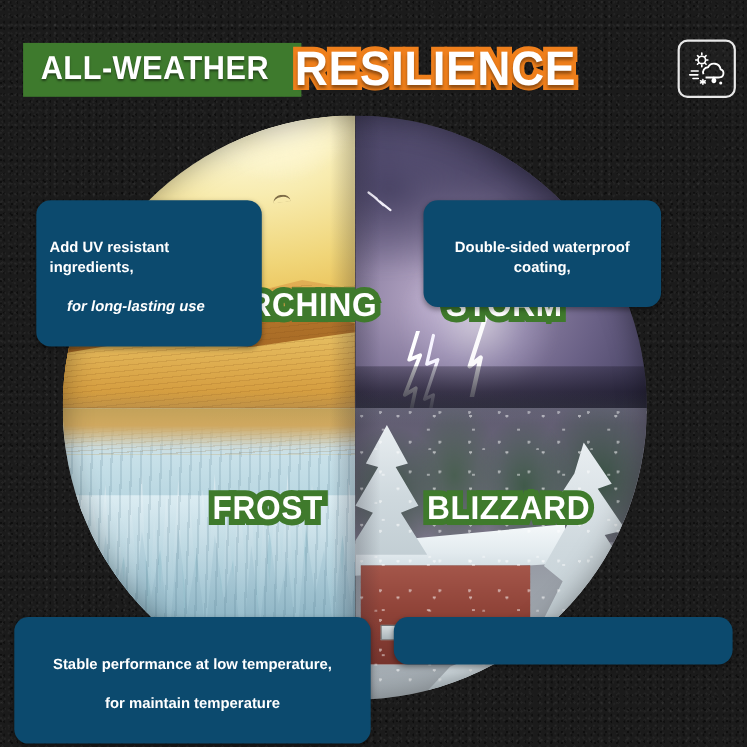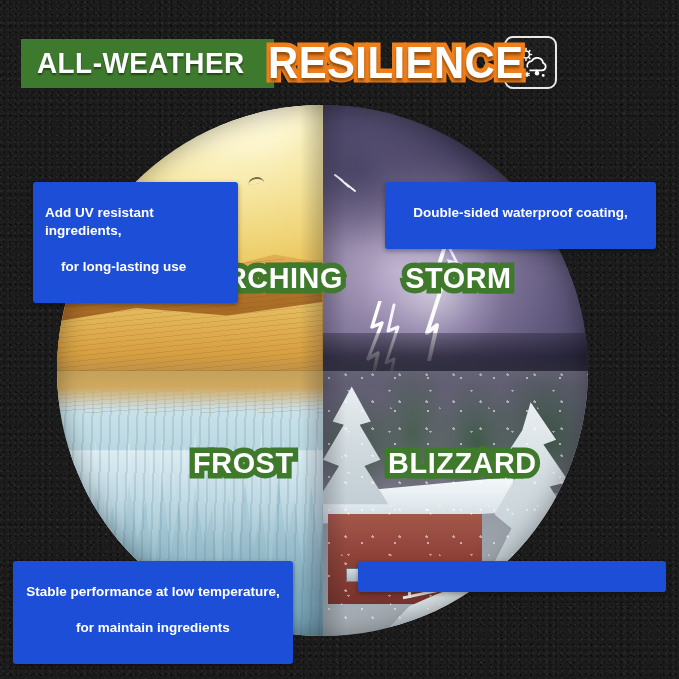--- a/index.html
+++ b/index.html
@@ -20,21 +20,21 @@
       radial-gradient(circle at 76% 19%, rgba(255,255,255,.035) 0 1px, transparent 1px),
       radial-gradient(circle at 29% 83%, rgba(255,255,255,.04) 0 1px, transparent 1px),
       radial-gradient(circle at 89% 71%, rgba(255,255,255,.03) 0 1px, transparent 1px),
       radial-gradient(circle at 61% 37%, rgba(0,0,0,.5) 0 1px, transparent 1px),
       radial-gradient(circle at 7% 54%, rgba(0,0,0,.45) 0 1px, transparent 1px);
     background-size:7px 7px, 9px 9px, 11px 11px, 8px 8px, 13px 13px, 6px 6px, 10px 10px;
   }
 
   
   #header{
-    position:absolute; left:21px; top:34px; width:536px; height:58px;
+    position:absolute; left:21px; top:34px; width:648px; height:58px;
     display:flex; align-items:center;
   }
   #title-green{
     background:#3e7a2d;
     height:49px;
     display:flex; align-items:center;
     padding:0 14px 0 16px;
     position:relative; z-index:1;
   }
   #title-green span{
@@ -286,35 +286,35 @@
     transform:scaleX(.96);
   }
   #pill-scorching{ left:158px; top:261px; }
   #pill-storm{     left:403px; top:261px; }
   #pill-frost{     left:191px; top:446px; }
   #pill-blizzard{  left:385px; top:446px; }
 
   
   .banner{
     position:absolute;
-    background:#1d4ed8;
+    background:#0c4a6e;
     color:#ffffff;
     font-size:13.5px;
     line-height:18px;
     font-weight:600;
     text-align:center;
-    padding:4px 12px 9px;
-    border-radius:3px;
+    padding:16px 12px 9px;
+    border-radius:13px;
     box-shadow:0 2px 5px rgba(0,0,0,.35);
     white-space:pre-line;
   }
   #banner-tl{ left:33px;  top:182px; width:205px; text-align:left; }
-  #banner-tl .l2{ display:block; padding-left:16px; }
-  #banner-tr{ left:385px; top:182px; width:271px; }
-  #banner-bl{ left:13px;  top:561px; width:280px; }
+  #banner-tl .l2{ display:block; padding-left:16px;font-style:italic; }
+  #banner-tr{ left:385px; top:182px; width:216px; }
+  #banner-bl{ left:13px;  top:561px; width:324px; }
   #banner-br{ left:358px; top:561px; width:308px; }
   .banner .l1,.banner .l2{ display:block; }
 </style>
 </head>
 <body>
 
 <div id="backdrop"></div>
 
 <div id="header">
   <div id="title-green">
@@ -419,16 +419,16 @@
 
 <div class="banner" id="banner-tl">
   <span class="l1">Add UV resistant ingredients,</span>
   <span class="l2">for long-lasting use</span>
 </div>
 <div class="banner" id="banner-tr">
   <span class="l1">Double-sided waterproof coating,</span>
 </div>
 <div class="banner" id="banner-bl">
   <span class="l1">Stable performance at low temperature,</span>
-  <span class="l2">for maintain ingredients</span>
+  <span class="l2">for maintain temperature</span>
 </div>
 <div class="banner" id="banner-br">
 </div>
 
 </body></html>

